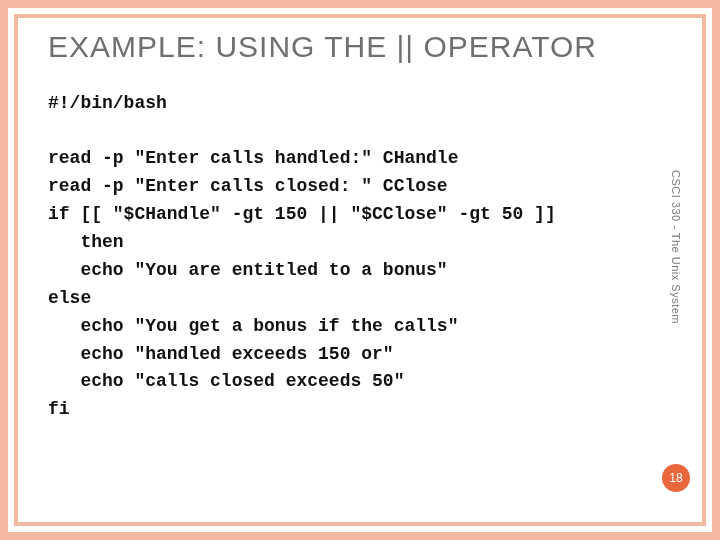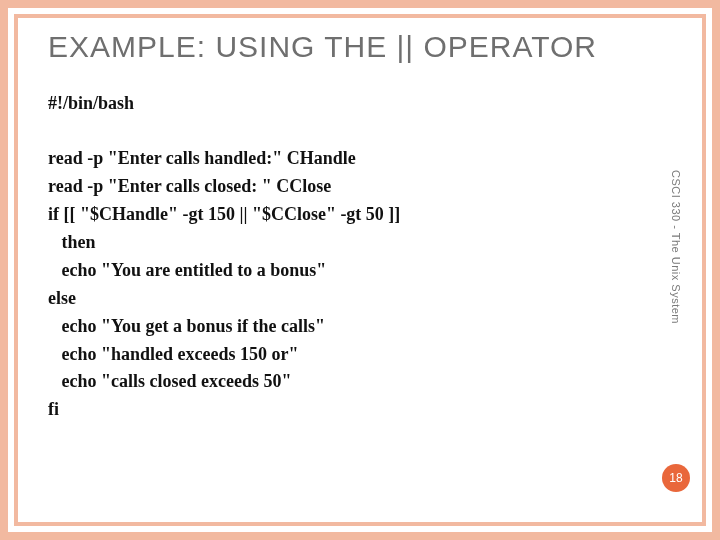--- a/index.html
+++ b/index.html
@@ -41,21 +41,21 @@
   .title {
     font-size: 30px;
     letter-spacing: 1px;
     color: #6f6f6f;
     font-weight: 400;
     line-height: 1.25;
     margin-bottom: 24px;
     font-family: "Century Gothic", "Segoe UI", Arial, sans-serif;
   }
   .code {
-    font-family: Liberation Serif, serif;
+    font-family: Liberation Mono, monospace;
     font-weight: bold;
     font-size: 18px;
     line-height: 1.55;
     white-space: pre;
     color: #111;
   }
   .sidelabel {
     position: absolute;
     right: 38px;
     top: 170px;

